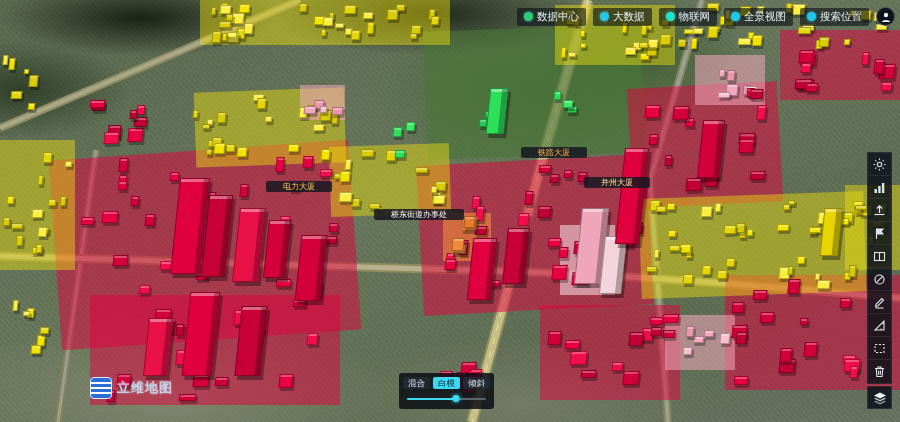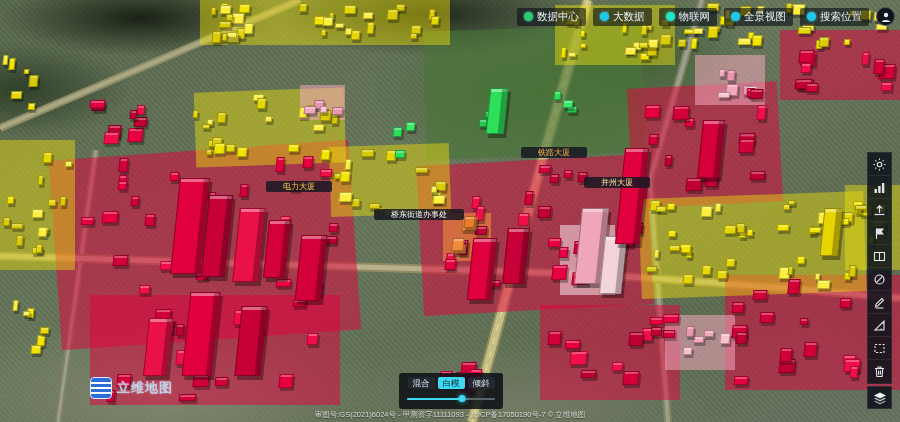--- a/index.html
+++ b/index.html
@@ -46,21 +46,21 @@
   
   .side-toolbar{position:absolute;left:867px;top:152px;z-index:10;width:25px;
        background:rgba(12,18,26,.85);border:1px solid rgba(255,255,255,.08);}
   .tool-btn{width:100%;height:23px;display:flex;align-items:center;justify-content:center;
        border-bottom:1px solid rgba(255,255,255,.08);cursor:pointer;}
   .tool-btn:last-child{border-bottom:none;}
   .layers-btn{position:absolute;left:867px;top:386px;z-index:10;width:25px;height:23px;
        background:rgba(12,18,26,.88);border:1px solid rgba(255,255,255,.1);
        display:flex;align-items:center;justify-content:center;cursor:pointer;}
   
-  .mode-panel{position:absolute;left:399px;top:373px;z-index:10;width:104px;
+  .mode-panel{position:absolute;left:399px;top:373px;z-index:10;width:95px;
        background:rgba(10,14,20,.85);border-radius:3px;padding:4px 8px 6px;}
   .mode-btns{display:flex;gap:3px;justify-content:center;}
   .mode-btn{background:rgba(35,42,52,.9);color:#dfe8ee;font-size:8.5px;line-height:12px;
        padding:0 5px;border:none;border-radius:2px;cursor:pointer;white-space:nowrap;}
   .mode-btn.active{background:#3fd8f2;color:#07242c;}
   .slider{position:relative;margin-top:6px;height:8px;cursor:pointer;}
   .slider-track{position:absolute;left:0;right:0;top:3px;height:2px;background:#5a646e;border-radius:2px;}
   .slider-fill{position:absolute;left:0;top:3px;height:2px;background:#3fd8f2;border-radius:2px;}
   .slider-handle{position:absolute;top:0;width:7px;height:7px;border-radius:50%;background:#3fd8f2;
        box-shadow:0 0 4px rgba(63,216,242,.9);transform:translateX(-50%);}
@@ -585,15 +585,14 @@
       <div class="slider-track"></div>
       <div class="slider-fill" id="slider-fill" style="width: 62%;"></div>
       <div class="slider-handle" id="slider-handle" style="left: 62%;"></div>
     </div>
   </div>
 
   <div class="logo">
     <div class="logo-badge"></div>
     <div class="logo-text">立维地图</div>
   </div>
-  <div class="attribution">审图号:GS(2021)6024号 - 甲测资字11111093 - 京ICP备17050190号-7 © 立维地图</div>
 
 </div>
 
 </body></html>

